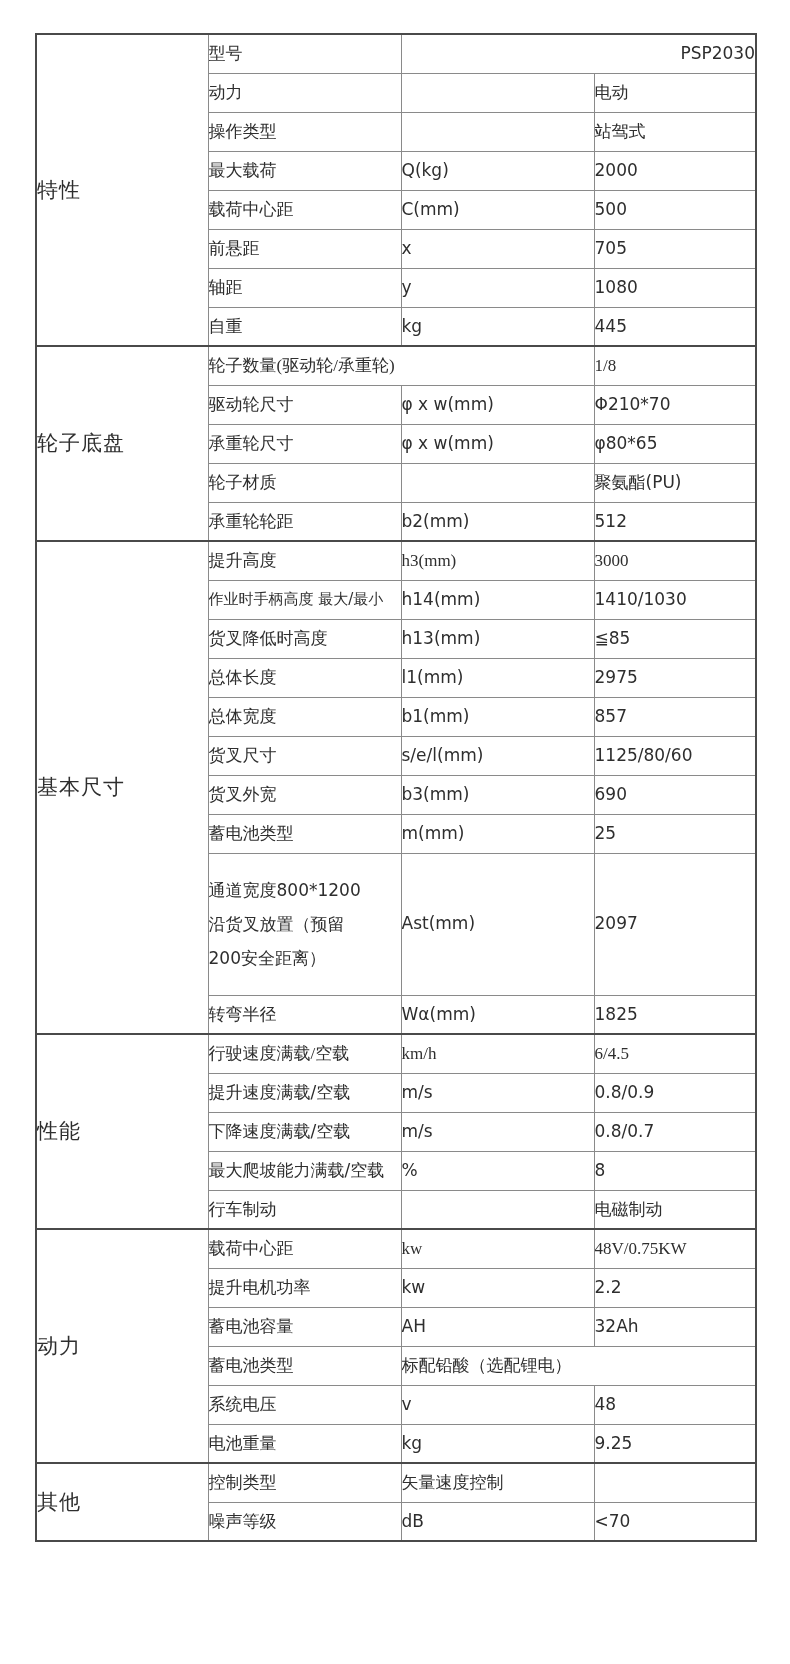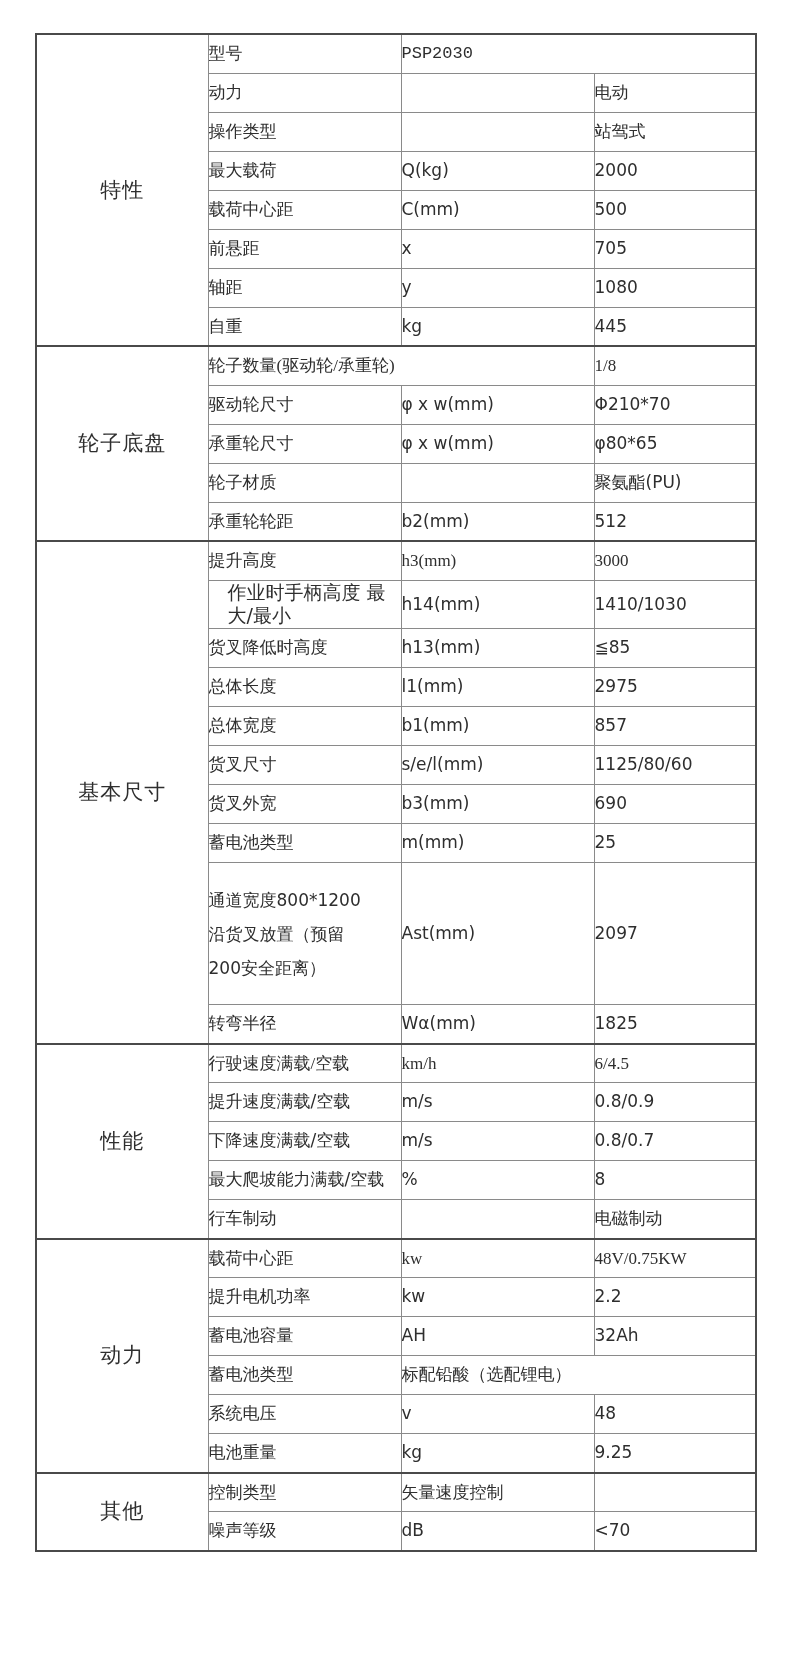--- a/index.html
+++ b/index.html
@@ -24,31 +24,31 @@
     border:1px solid #8a8a8a;
     padding:0;
     vertical-align:middle;
     overflow:hidden;
     line-height:1.25;
   }
   table.spec tr{height:39px;}
   table.spec tr.tall{height:142px;padding-left:48px;}
   tr.sec-start td{border-top:2px solid #4a4a4a;font-family:Liberation Serif, serif;}
   td.section{
-    text-align:center;
+    text-align:left;
     font-size:21px;
     letter-spacing:1px;
     background:#ffffff;
   }
   td.param{padding-left:13px;}
-  td.param.small{font-size:19px;padding-left:19px;}
+  td.param.small{font-size:15px;}
   td.param.multiline{line-height:2.0;padding-right:30px;}
   td.unit{padding-left:52px;}
   td.value{padding-left:35px;margin-top:15px;}
-  td.center-merge{text-align:left;font-family:Liberation Mono, monospace;}
+  td.center-merge{text-align:right;}
 </style>
 </head>
 <body>
 
 <div class="page">
   <table class="spec">
     <colgroup>
       <col style="width:172px">
       <col style="width:193px">
       <col style="width:193px">

